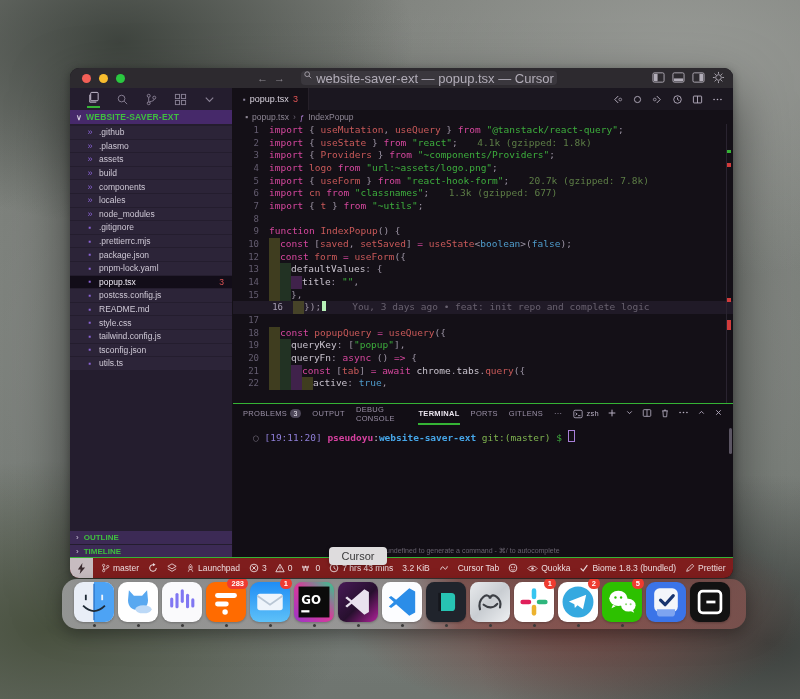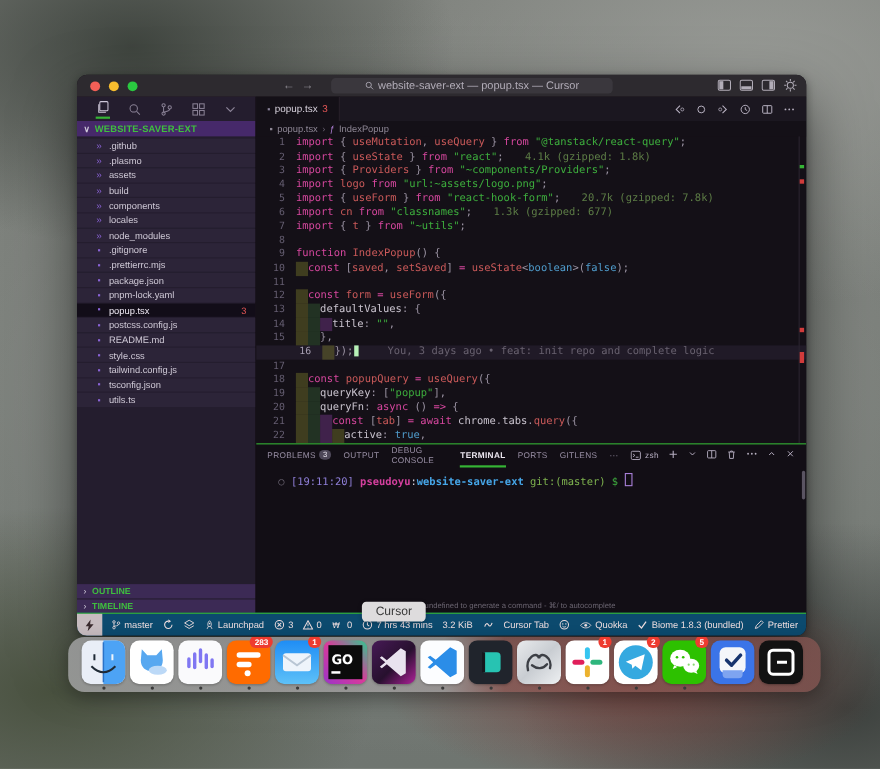--- a/index.html
+++ b/index.html
@@ -15,21 +15,21 @@
   .screen{position:relative;width:800px;height:699px;overflow:hidden;}
 
   
   .window{position:absolute;left:70px;top:68px;width:663px;height:510px;border-radius:9px;
     overflow:hidden;background:#151118;box-shadow:0 22px 55px rgba(0,0,0,.55), 0 2px 8px rgba(0,0,0,.35);}
   .titlebar{position:absolute;left:0;top:0;width:663px;height:20px;background:#2d2a2f;display:flex;align-items:center;}
   .tl{width:9px;height:9px;border-radius:50%;margin-left:8px;}
   .tl.r{background:#f35f57;margin-left:12px}.tl.y{background:#f8bd2e}.tl.g{background:#2ac840}
   .nav-arrows{margin-left:132px;color:#8e8a92;font-size:11px;letter-spacing:6px;}
   .title-pill{margin-left:10px;width:256px;height:14px;background:#3a373d;border-radius:4px;
-    display:flex;align-items:center;justify-content:center;color:#b2adb8;font-size:10px;gap:4px;}
+    display:flex;align-items:flex-start;justify-content:center;color:#b2adb8;font-size:13px;gap:4px;}
   .tb-icons{position:absolute;right:8px;top:3px;display:flex;gap:7px;}
   .tb-icons span{width:13px;height:13px;display:inline-flex;}
 
   
   .sidebar{position:absolute;left:0;top:20px;width:162px;height:470px;background:#241d2e;border-right:1px solid #141016;}
   .side-toolbar{height:22px;display:flex;align-items:center;justify-content:center;gap:16px;background:#241d2e;}
   .side-toolbar .ic{width:13px;height:14px;display:inline-flex;align-items:center;}
   .side-toolbar .ic.active{border-bottom:2px solid #35b435;padding-bottom:1px;}
   .project-header{height:14px;background:#46296a;display:flex;align-items:center;gap:4px;padding-left:6px;
     color:#3fbf3f;font-size:8.5px;font-weight:bold;letter-spacing:.2px;}
@@ -82,21 +82,21 @@
   .panel-controls{margin-left:auto;display:flex;gap:8px;align-items:center;padding-right:10px;color:#b5adc0;font-size:9px;}
   .panel-controls .zsh{display:flex;gap:3px;align-items:center;font-size:7.5px;}
   .terminal{position:absolute;left:20px;top:26px;font-family:"DejaVu Sans Mono",monospace;font-size:9.5px;white-space:pre;}
   .t-deco{color:#6b6573;} .t-time{color:#8f7fd8;} .t-user{color:#d6409f;font-weight:bold;}
   .t-plain{color:#cfc9d4;} .t-host{color:#46a6e8;font-weight:bold;} .t-git{color:#7fb44f;} .t-dollar{color:#3fae3f;}
   .t-caret{display:inline-block;width:5px;height:10px;border:1px solid #a87fd8;vertical-align:-1px;}
   .term-scroll{position:absolute;right:1px;top:24px;width:3px;height:26px;background:#5a5462;border-radius:2px;}
   .terminal-hint{position:absolute;left:153px;bottom:4px;color:#6a6470;font-size:7px;}
 
   
-  .statusbar{position:absolute;left:0;bottom:0;width:663px;height:20px;background:#0c4a6e;border-top:1px solid #35b435;
+  .statusbar{position:absolute;left:0;bottom:0;width:663px;height:20px;background:#7f1d1d;border-top:1px solid #35b435;
     display:flex;align-items:center;color:#ecdcde;font-size:8.5px;}
   .sitem{display:flex;align-items:center;gap:3px;margin-right:9px;white-space:nowrap;}
   .sitem svg{display:block;}
   .remote-seg{background:#c7bcc0;color:#3a2a2e;height:20px;display:flex;align-items:center;padding:0 7px;margin-right:8px;}
   .sb-right{margin-left:auto;display:flex;align-items:center;padding-right:6px;}
 
   
   .dock{position:absolute;left:62px;top:579px;width:672px;height:50px;border-radius:15px;overflow:hidden;
     background:linear-gradient(90deg, rgba(168,168,170,.78) 0%, rgba(163,160,160,.76) 50%, rgba(143,92,88,.72) 58%, rgba(138,86,82,.7) 100%);
     box-shadow:0 6px 16px rgba(0,0,0,.3);display:flex;align-items:flex-start;padding-left:12px;gap:4px;}
@@ -343,21 +343,20 @@
           <div class="cl"><span class="num">1</span><span class="k">import </span><span class="p">{ </span><span class="v">useMutation</span><span class="p">, </span><span class="v">useQuery</span><span class="p"> } </span><span class="k">from </span><span class="s">"@tanstack/react-query"</span><span class="p">;</span></div>
           <div class="cl"><span class="num">2</span><span class="k">import </span><span class="p">{ </span><span class="v">useState</span><span class="p"> } </span><span class="k">from </span><span class="s">"react"</span><span class="p">;</span><span class="h">  4.1k (gzipped: 1.8k)</span></div>
           <div class="cl"><span class="num">3</span><span class="k">import </span><span class="p">{ </span><span class="v">Providers</span><span class="p"> } </span><span class="k">from </span><span class="s">"~components/Providers"</span><span class="p">;</span></div>
           <div class="cl"><span class="num">4</span><span class="k">import </span><span class="v">logo </span><span class="k">from </span><span class="s">"url:~assets/logo.png"</span><span class="p">;</span></div>
           <div class="cl"><span class="num">5</span><span class="k">import </span><span class="p">{ </span><span class="v">useForm</span><span class="p"> } </span><span class="k">from </span><span class="s">"react-hook-form"</span><span class="p">;</span><span class="h">  20.7k (gzipped: 7.8k)</span></div>
           <div class="cl"><span class="num">6</span><span class="k">import </span><span class="v">cn </span><span class="k">from </span><span class="s">"classnames"</span><span class="p">;</span><span class="h">  1.3k (gzipped: 677)</span></div>
           <div class="cl"><span class="num">7</span><span class="k">import </span><span class="p">{ </span><span class="v">t</span><span class="p"> } </span><span class="k">from </span><span class="s">"~utils"</span><span class="p">;</span></div>
           <div class="cl"><span class="num">8</span></div>
           <div class="cl"><span class="num">9</span><span class="k">function </span><span class="v">IndexPopup</span><span class="p">() {</span></div>
           <div class="cl"><span class="num">10</span><span class="ib i1"></span><span class="k">const </span><span class="p">[</span><span class="v">saved</span><span class="p">, </span><span class="v">setSaved</span><span class="p">] </span><span class="k">= </span><span class="v">useState</span><span class="p">&lt;</span><span class="t">boolean</span><span class="p">&gt;(</span><span class="b">false</span><span class="p">);</span></div>
-          <div class="cl"><span class="num">11</span></div>
           <div class="cl"><span class="num">12</span><span class="ib i1"></span><span class="k">const </span><span class="v">form </span><span class="k">= </span><span class="v">useForm</span><span class="p">({</span></div>
           <div class="cl"><span class="num">13</span><span class="ib i1"></span><span class="ib i2"></span><span class="w">defaultValues</span><span class="p">: {</span></div>
           <div class="cl"><span class="num">14</span><span class="ib i1"></span><span class="ib i2"></span><span class="ib i3"></span><span class="w">title</span><span class="p">: </span><span class="s">""</span><span class="p">,</span></div>
           <div class="cl"><span class="num">15</span><span class="ib i1"></span><span class="ib i2"></span><span class="p">},</span></div>
           <div class="cl cur"><span class="num">16</span><span class="ib i1"></span><span class="p">});</span><span class="caret"></span><span class="blame">You, 3 days ago • feat: init repo and complete logic</span></div>
           <div class="cl"><span class="num">17</span></div>
           <div class="cl"><span class="num">18</span><span class="ib i1"></span><span class="k">const </span><span class="v">popupQuery </span><span class="k">= </span><span class="v">useQuery</span><span class="p">({</span></div>
           <div class="cl"><span class="num">19</span><span class="ib i1"></span><span class="ib i2"></span><span class="w">queryKey</span><span class="p">: [</span><span class="s">"popup"</span><span class="p">],</span></div>
           <div class="cl"><span class="num">20</span><span class="ib i1"></span><span class="ib i2"></span><span class="w">queryFn</span><span class="p">: </span><span class="k">async </span><span class="p">() </span><span class="k">=&gt; </span><span class="p">{</span></div>
           <div class="cl"><span class="num">21</span><span class="ib i1"></span><span class="ib i2"></span><span class="ib i3"></span><span class="k">const </span><span class="p">[</span><span class="v">tab</span><span class="p">] </span><span class="k">= await </span><span class="w">chrome</span><span class="p">.</span><span class="w">tabs</span><span class="p">.</span><span class="v">query</span><span class="p">({</span></div>

